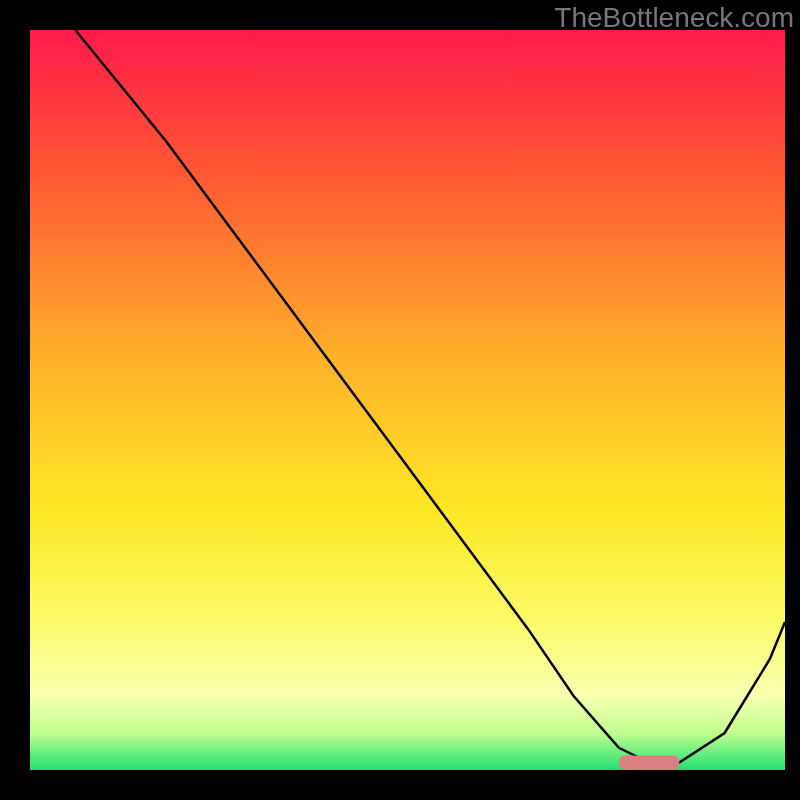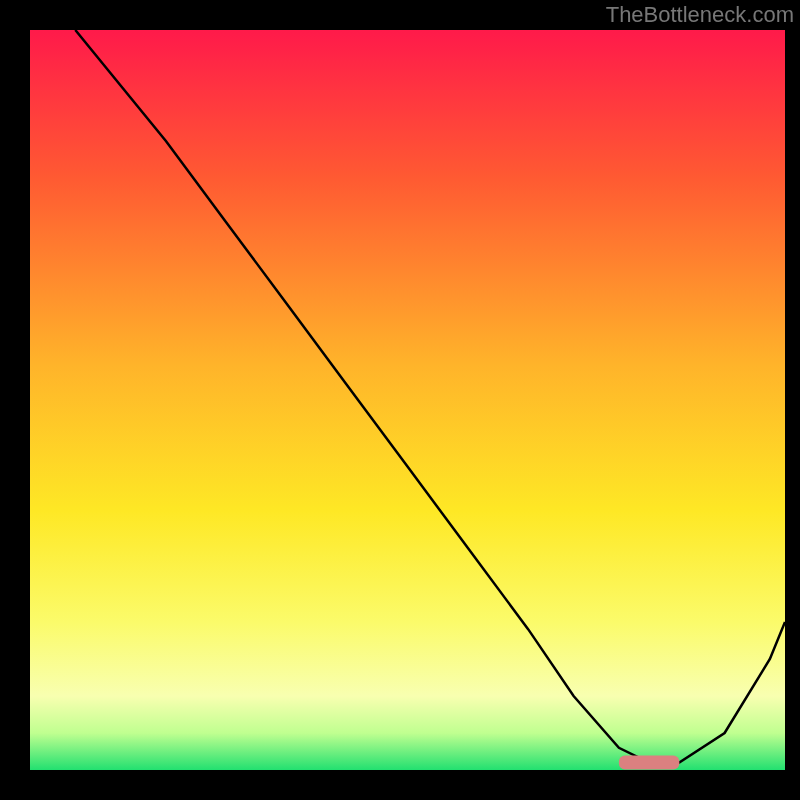--- a/index.html
+++ b/index.html
@@ -9,21 +9,21 @@
     height: 800px;
     background: #000;
     position: relative;
     font-family: Arial, Helvetica, sans-serif;
   }
   .watermark {
     position: absolute;
     top: 2px;
     right: 6px;
     color: #777;
-    font-size: 22px;
+    font-size: 28px;
     font-weight: 500;
     z-index: 10;
   }
   .plot-area {
     position: absolute;
     left: 30px;
     top: 30px;
     width: 755px;
     height: 740px;
     overflow: hidden;

